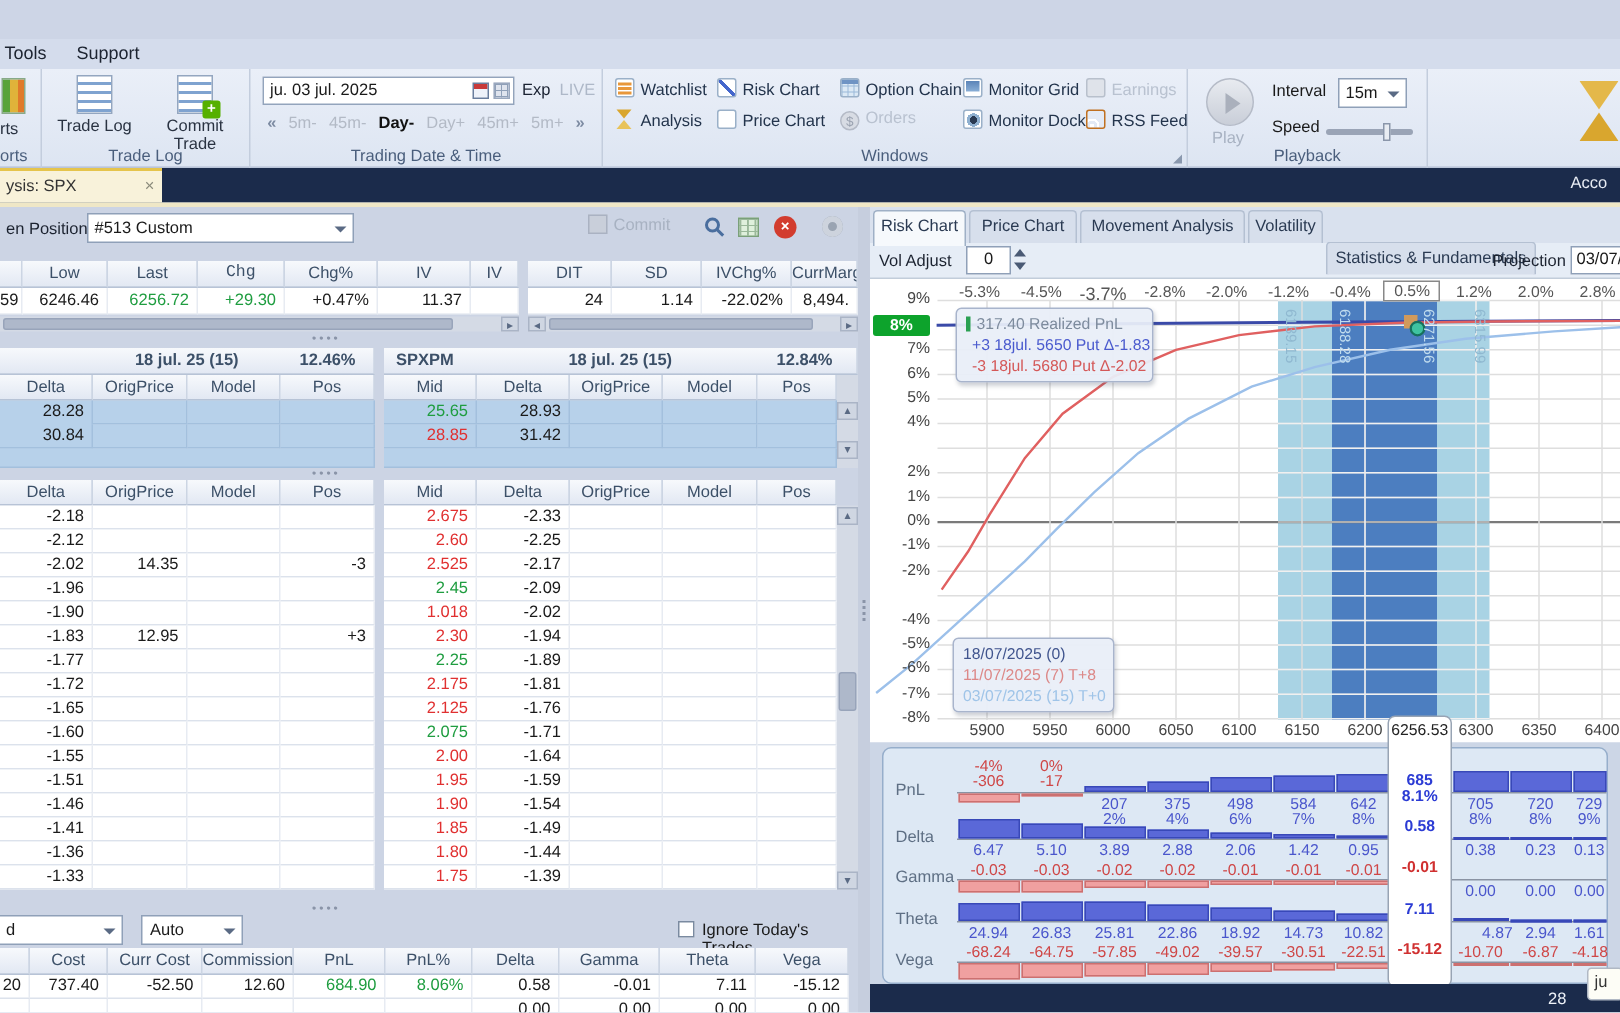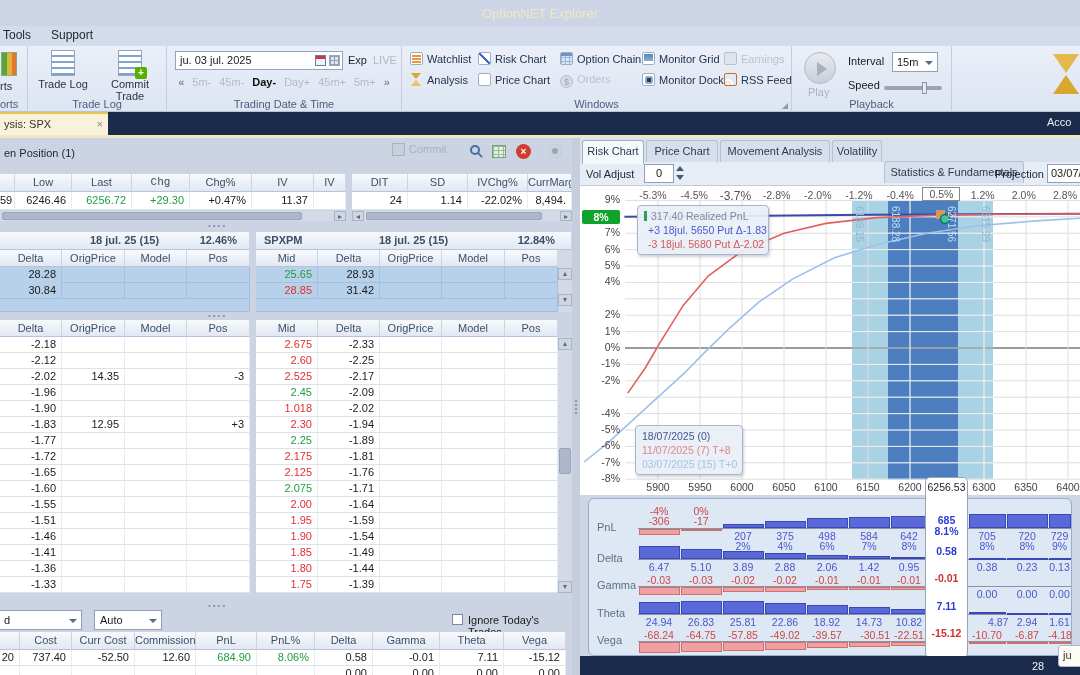--- a/index.html
+++ b/index.html
@@ -75,23 +75,20 @@
   .tab.on{background:#f6f9fc;border-color:#9fb0c6;height:24px}
   .leg{position:absolute;background:rgba(233,238,248,0.94);border:1px solid #a8b4cc;border-radius:4px;
       box-shadow:1px 2px 3px rgba(60,70,90,.25);padding:3px 6px;font-size:10.5px}
   .legrow{display:flex;align-items:center;height:14px;white-space:nowrap}
   .legbar{display:inline-block;width:3px;height:10px;margin-right:4px}
 </style>
 </head>
 <body>
 
 <div class="app">
-  <div class="titlebar">
-    <span>OptionNET Explorer</span>
-  </div>
   <div class="menubar" id="menubar"><div style="display: inline-block; padding: 2px 10px; font-size: 12px; color: rgb(28, 35, 48); margin-left: -7px;">Tools</div><div style="display: inline-block; padding: 2px 10px; font-size: 12px; color: rgb(28, 35, 48);">Support</div></div>
 
   <div class="ribbon">
     <div class="rgroup" id="g-reports" style="left:0;width:28px;overflow:hidden">
       <div class="abs" style="left:1px;top:6px;width:16px;height:24px;background:linear-gradient(90deg,#58a33a 0 5px,#e0b33a 5px 10px,#e07a2a 10px 16px);border:1px solid #8a8"></div>
       <div class="abs" style="left:0;top:34px;color:#2a3342">rts</div>
       <div class="abs glabel" style="text-align:left">orts</div>
     </div>
     <div class="rgroup" id="g-tradelog" style="left:28px;width:139px">
       <div class="glabel">Trade Log</div>
@@ -152,20 +149,23 @@
     <div class="doc-tab">
       <span>ysis: SPX</span>
       <span style="position:absolute;right:5px;top:0;color:#8a8a7a">×</span>
     </div>
     <span class="abs" style="left:1047px;top:4px;color:#e8ecf4">Acco</span>
   </div>
   <div class="ystrip"></div>
 
   <div class="abs" id="leftpanel" style="left:0;top:138px;width:572px;height:537px;background:#ccd4e4">
     <span class="abs" style="left:4px;top:9px;color:#1c2330">en Position (1)</span>
+    <div class="ddown" style="left:58px;top:4px;width:178px;height:20px">
+      <span>#513 Custom</span><span class="dar"></span>
+    </div>
     <div class="abs" style="left:392px;top:5px;width:70px;height:18px;color:#a8b2c2">
       <span style="display:inline-block;width:13px;height:13px;background:#c9cfda;border:1px solid #aab2c2;vertical-align:-3px;margin-right:4px"></span><span>Commit</span>
     </div>
     <span class="abs magic" style="left:470px;top:7px"></span>
     <span class="abs gridic" style="left:492px;top:7px"></span>
     <span class="abs xic" style="left:516px;top:6px">×</span>
     <span class="abs gearic" style="left:548px;top:6px"></span>
     <div class="abs" id="qt-area" style="left:0;top:0;width:572px;height:537px">
         <div class="hd " style="position: absolute; left: 0px; top: 36px; width: 15px; height: 18px; line-height: 17px;"></div>
         <div class="hd " style="position: absolute; left: 15px; top: 36px; width: 57px; height: 18px; line-height: 17px;">Low</div>
@@ -673,21 +673,21 @@
         <div style="position: absolute; left: 49px; width: 42px; text-align: center; font-size: 10.5px; line-height: 10px; color: rgb(207, 70, 70); top: 131px;">-68.24</div>
         <div style="position: absolute; left: 92px; width: 41px; height: 10.4px; top: 143px; background: rgb(240, 160, 160); border: 1px solid rgb(204, 112, 112);"></div>
         <div style="position: absolute; left: 91px; width: 42px; text-align: center; font-size: 10.5px; line-height: 10px; color: rgb(207, 70, 70); top: 131px;">-64.75</div>
         <div style="position: absolute; left: 134px; width: 41px; height: 9.3px; top: 143px; background: rgb(240, 160, 160); border: 1px solid rgb(204, 112, 112);"></div>
         <div style="position: absolute; left: 133px; width: 42px; text-align: center; font-size: 10.5px; line-height: 10px; color: rgb(207, 70, 70); top: 131px;">-57.85</div>
         <div style="position: absolute; left: 176px; width: 41px; height: 7.9px; top: 143px; background: rgb(240, 160, 160); border: 1px solid rgb(204, 112, 112);"></div>
         <div style="position: absolute; left: 175px; width: 42px; text-align: center; font-size: 10.5px; line-height: 10px; color: rgb(207, 70, 70); top: 131px;">-49.02</div>
         <div style="position: absolute; left: 218px; width: 41px; height: 6.4px; top: 143px; background: rgb(240, 160, 160); border: 1px solid rgb(204, 112, 112);"></div>
         <div style="position: absolute; left: 217px; width: 42px; text-align: center; font-size: 10.5px; line-height: 10px; color: rgb(207, 70, 70); top: 131px;">-39.57</div>
         <div style="position: absolute; left: 260px; width: 41px; height: 4.9px; top: 143px; background: rgb(240, 160, 160); border: 1px solid rgb(204, 112, 112);"></div>
-        <div style="position: absolute; left: 259px; width: 42px; text-align: right; font-size: 10.5px; line-height: 10px; color: rgb(207, 70, 70); top: 131px;">-30.51</div>
+        <div style="position: absolute; left: 259px; width: 42px; text-align: center; font-size: 10.5px; line-height: 10px; color: rgb(207, 70, 70); top: 131px;">-30.51</div>
         <div style="position: absolute; left: 302px; width: 37px; height: 3.6px; top: 143px; background: rgb(240, 160, 160); border: 1px solid rgb(204, 112, 112);"></div>
         <div style="position: absolute; left: 301px; width: 38px; text-align: center; font-size: 10.5px; line-height: 10px; color: rgb(207, 70, 70); top: 131px;">-22.51</div>
         <div style="position: absolute; left: 380px; width: 37px; height: 1.7px; top: 143px; background: rgb(240, 160, 160); border: 1px solid rgb(204, 112, 112);"></div>
         <div style="position: absolute; left: 379px; width: 38px; text-align: center; font-size: 10.5px; line-height: 10px; color: rgb(207, 70, 70); top: 131px;">-10.70</div>
         <div style="position: absolute; left: 418px; width: 41px; height: 1.5px; top: 143px; background: rgb(240, 160, 160); border: 1px solid rgb(204, 112, 112);"></div>
         <div style="position: absolute; left: 417px; width: 42px; text-align: center; font-size: 10.5px; line-height: 10px; color: rgb(207, 70, 70); top: 131px;">-6.87</div>
         <div style="position: absolute; left: 460px; width: 22px; height: 1.5px; top: 143px; background: rgb(240, 160, 160); border: 1px solid rgb(204, 112, 112);"></div>
         <div style="position: absolute; left: 459px; width: 23px; text-align: center; font-size: 10.5px; line-height: 10px; color: rgb(207, 70, 70); top: 131px;">-4.18</div>
       </div>
     <div class="abs" id="hlbox" style="left:345px;top:477px;width:43px;height:181px;background:#fff;border:1px solid #98a4b4;border-radius:5px"></div>

